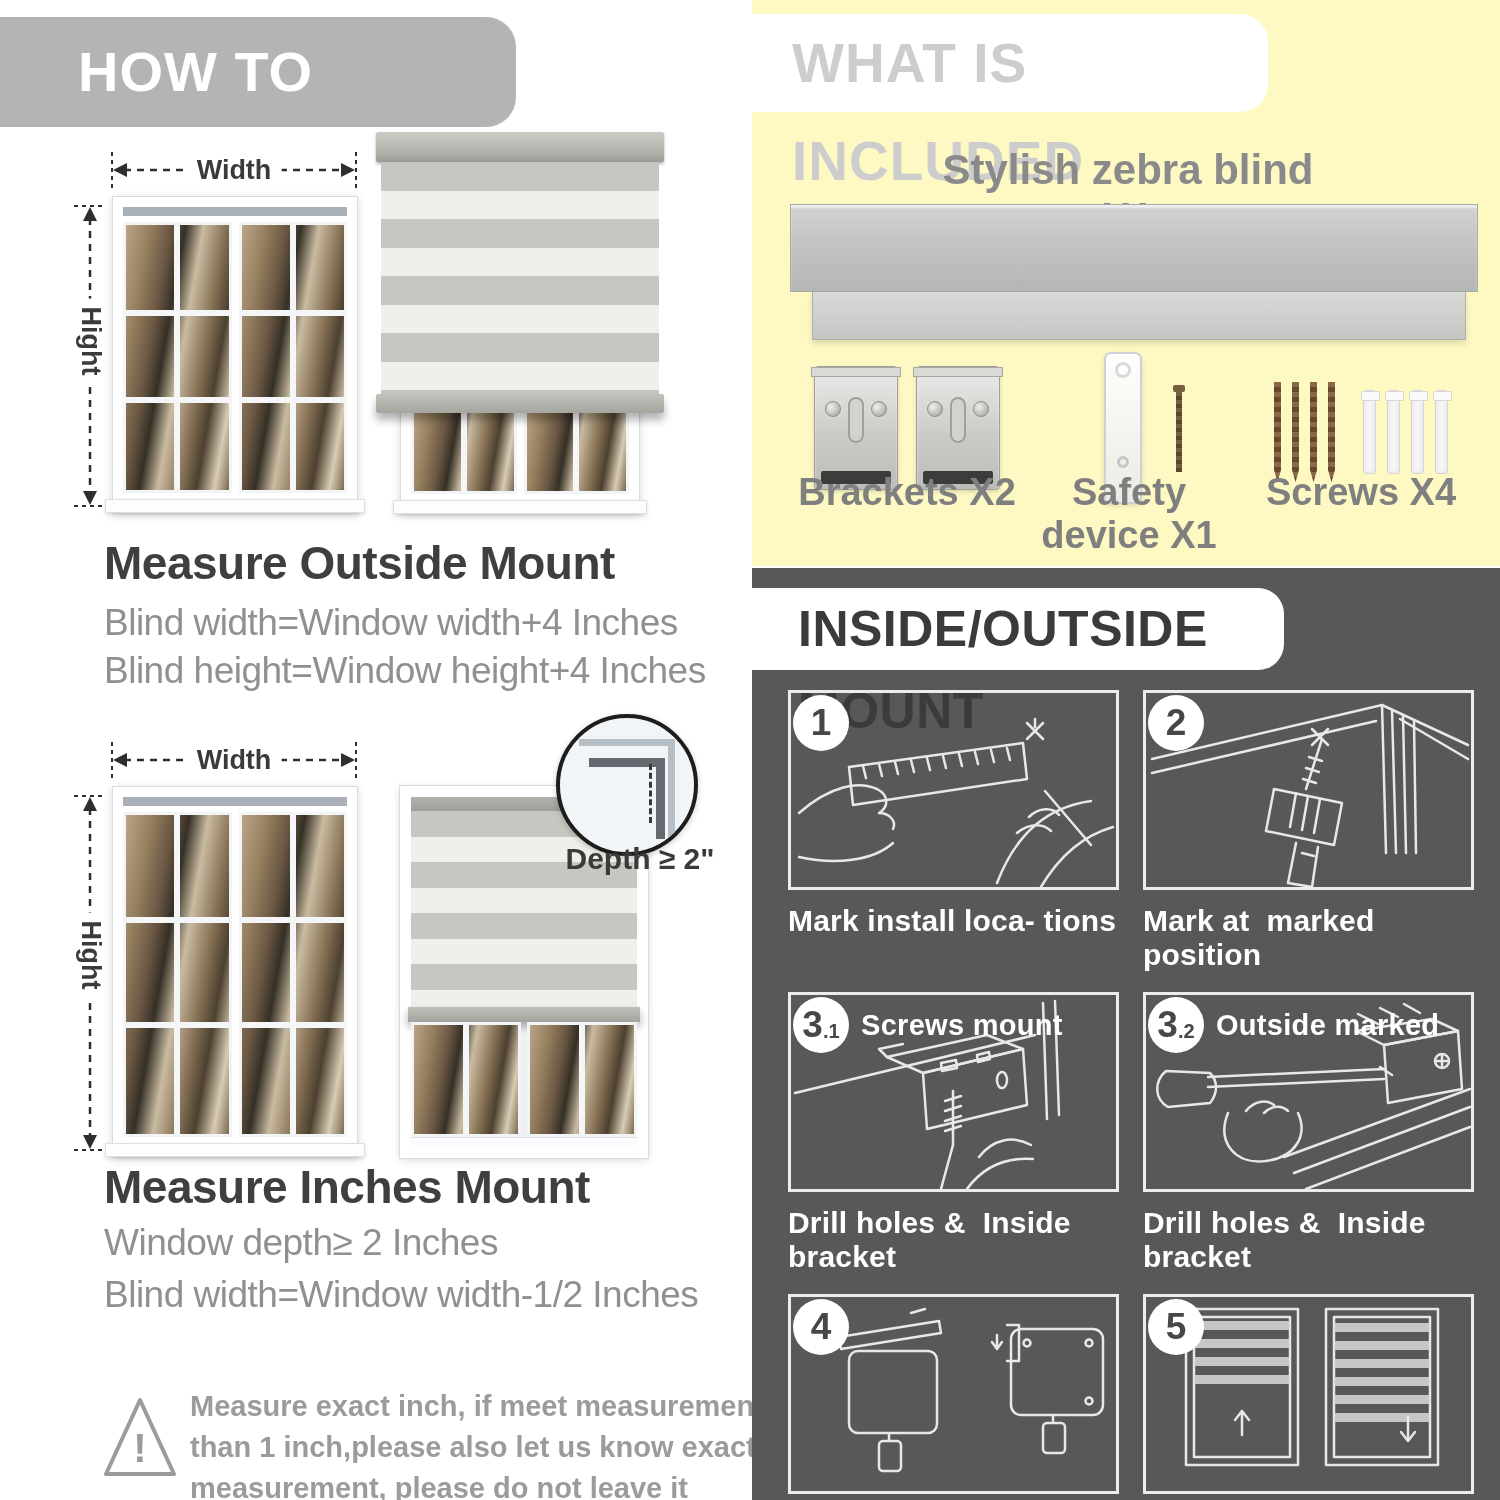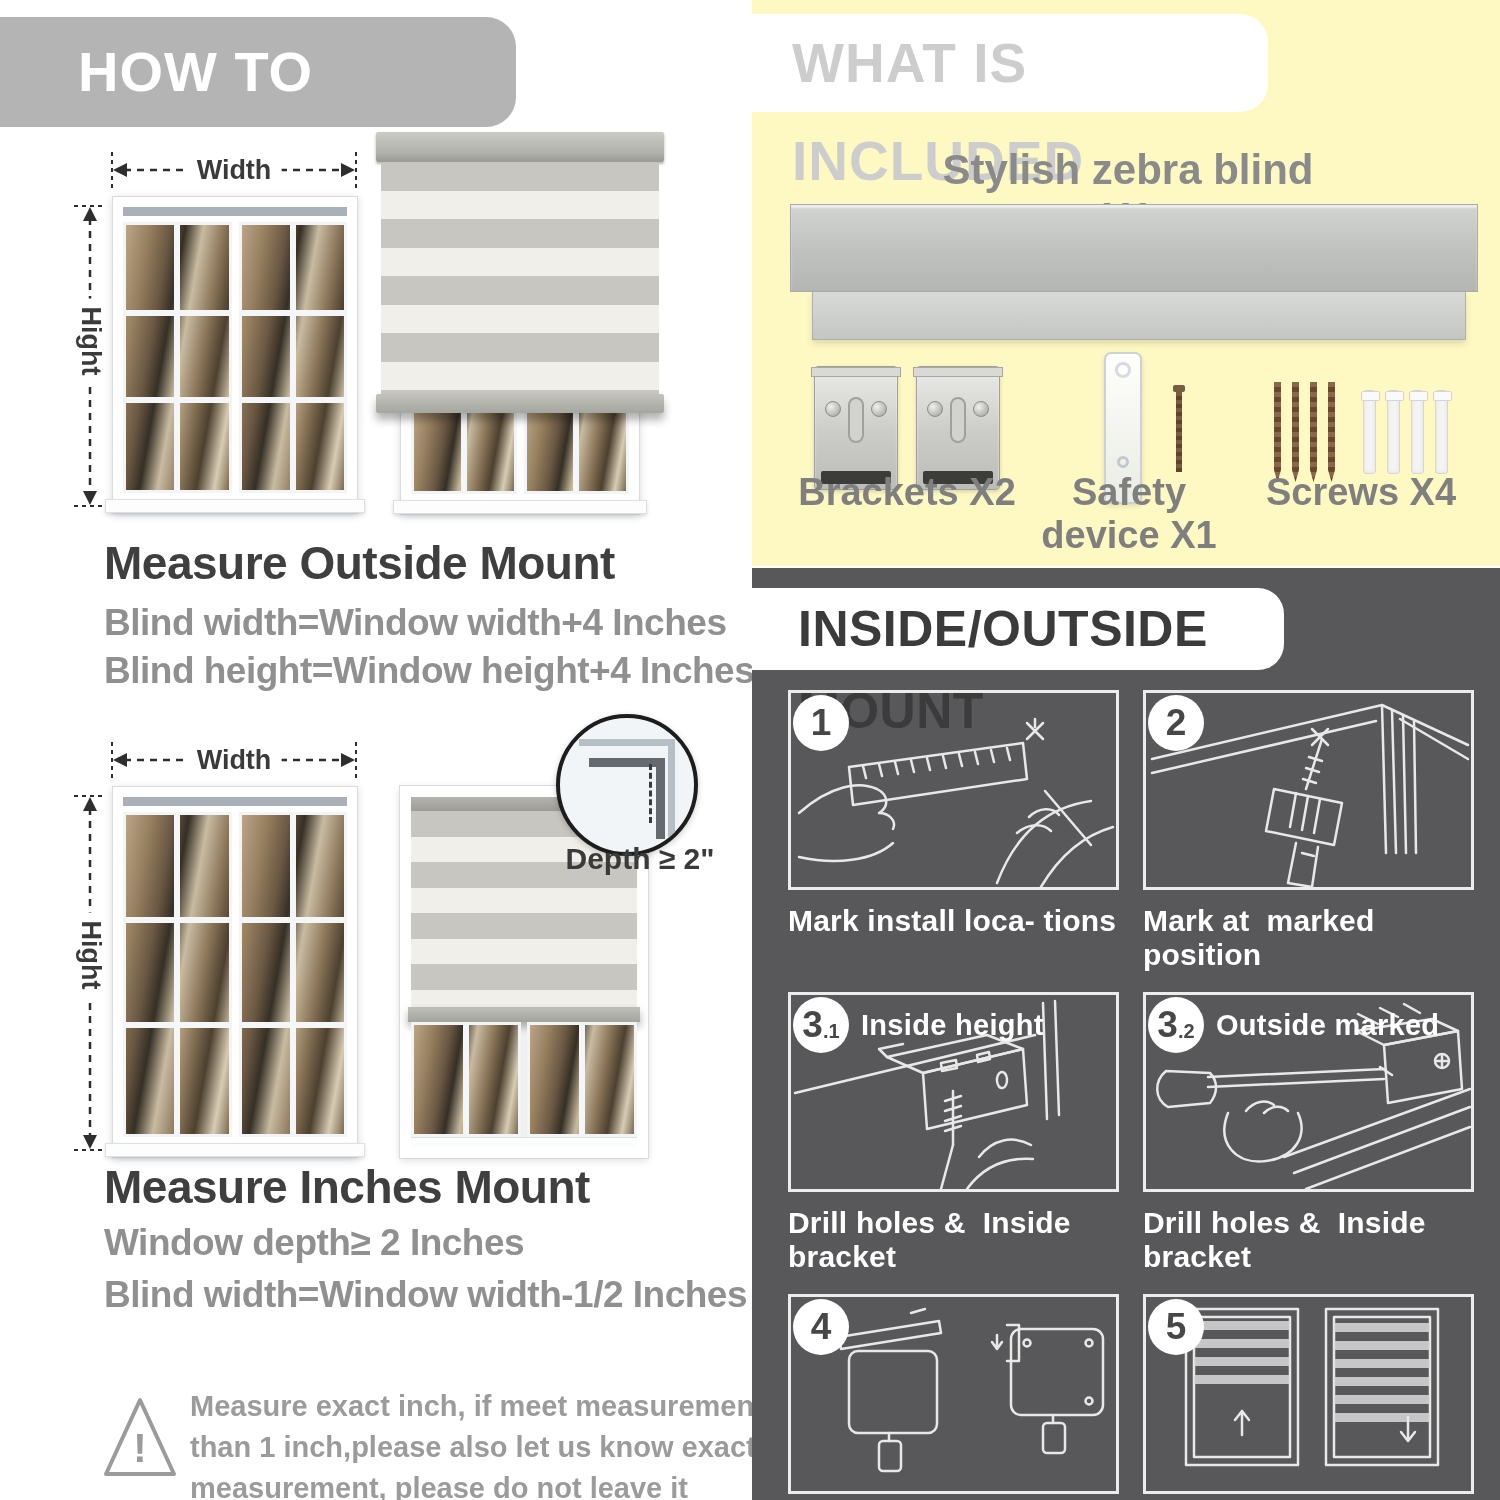--- a/index.html
+++ b/index.html
@@ -14,21 +14,21 @@
               line-height:110px;padding-left:78px;letter-spacing:1px;}
   .wii-header{position:absolute;left:0;top:14px;width:516px;height:98px;background:#fff;
               border-radius:0 28px 28px 0;color:#cdcdcd;font-weight:bold;font-size:55px;
               line-height:98px;padding-left:40px;letter-spacing:1px;}
   .iom-header{position:absolute;left:0;top:20px;width:532px;height:82px;background:#fff;
               border-radius:0 26px 26px 0;color:#3b3b3b;font-weight:bold;font-size:50px;
               line-height:82px;padding-left:46px;letter-spacing:.5px;}
 
   
   .h-title{position:absolute;color:#3f3f3f;font-weight:bold;font-size:46px;letter-spacing:-.5px;}
-  .h-line{position:absolute;color:#909090;font-weight:bold;font-size:37px;letter-spacing:-.5px;}
+  .h-line{position:absolute;color:#909090;font-weight:normal;font-size:37px;letter-spacing:-.5px;}
   .warn-text{position:absolute;color:#9b9b9b;font-weight:bold;font-size:29px;line-height:41px;width:640px;}
   .warn-tri{position:absolute;width:80px;height:92px;}
   .warn-tri span{position:absolute;left:0;right:0;top:34px;text-align:center;color:#9b9b9b;
                  font-weight:bold;font-size:40px;}
 
   
   .harrow{position:absolute;}
   .harrow svg,.varrow svg{display:block;}
   .harrow .lbl{position:absolute;left:50%;top:50%;transform:translate(-50%,-50%);
                background:#fff;padding:0 10px;color:#3a3a3a;font-weight:bold;font-size:27px;}
@@ -385,21 +385,21 @@
             <path d="M206,86 a5,8 0 1 0 10,-2 a5,8 0 1 0 -10,2"></path>
             <path d="M96,62 L88,54 L112,49"></path>
             <path d="M162,96 L162,150 M154,106 l16,-5 M154,116 l16,-5 M154,126 l16,-5 M154,136 l16,-5"></path>
             <path d="M162,150 L150,194"></path>
             <path d="M188,162 C202,144 222,140 240,150 M176,194 C192,172 214,162 242,164"></path>
           </svg>
           <div class="badge">
             <span>3</span>
               <span class="sub">.1</span>
           </div>
-          <div class="ptitle">Inside height</div>
+          <div class="ptitle">Screws mount</div>
         </div>
         <div class="caption">Drill holes &amp;  Inside bracket</div>
       </div>
 
       <div class="step">
         <div class="panel">
           <svg class="art" viewBox="0 0 325 194">
             <path d="M160,194 L324,132 M148,178 L324,112 M138,162 L324,94"></path>
             <path d="M210,36 L286,24 L312,36 L238,50 Z"></path>
             <path d="M238,50 L312,36 L316,94 L242,108 Z"></path>

